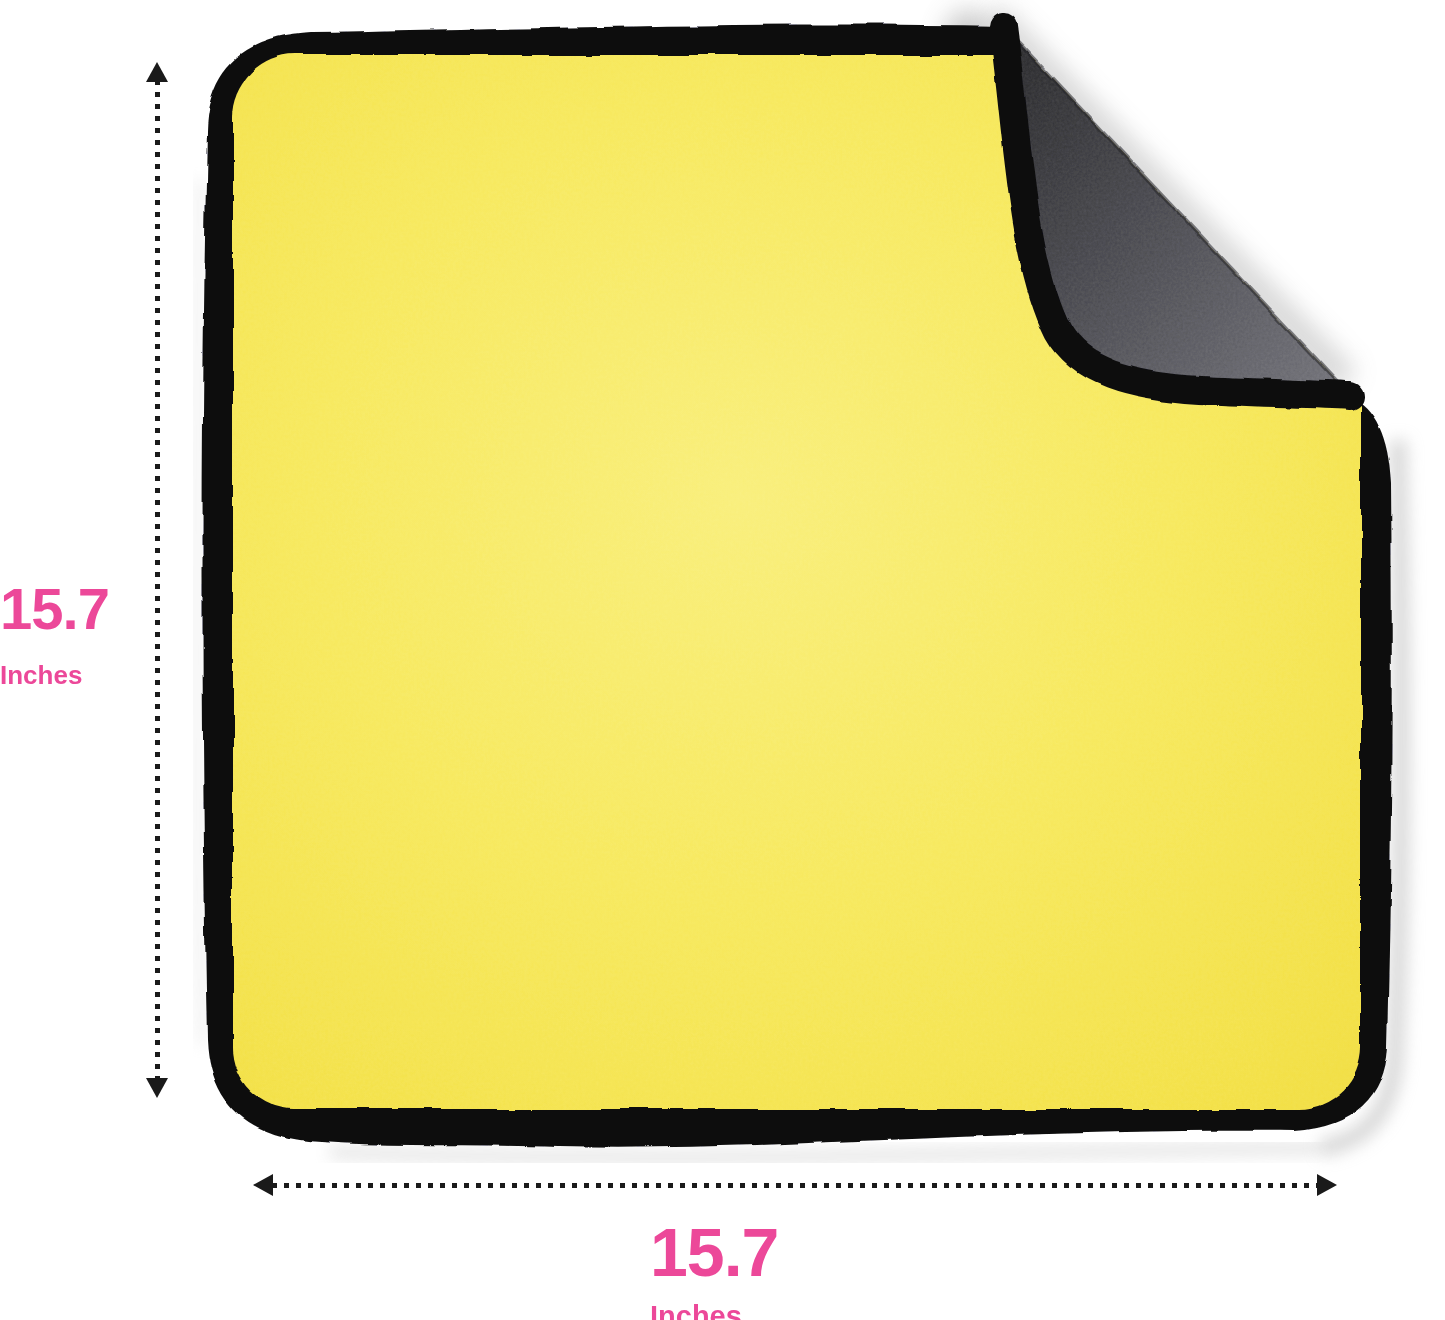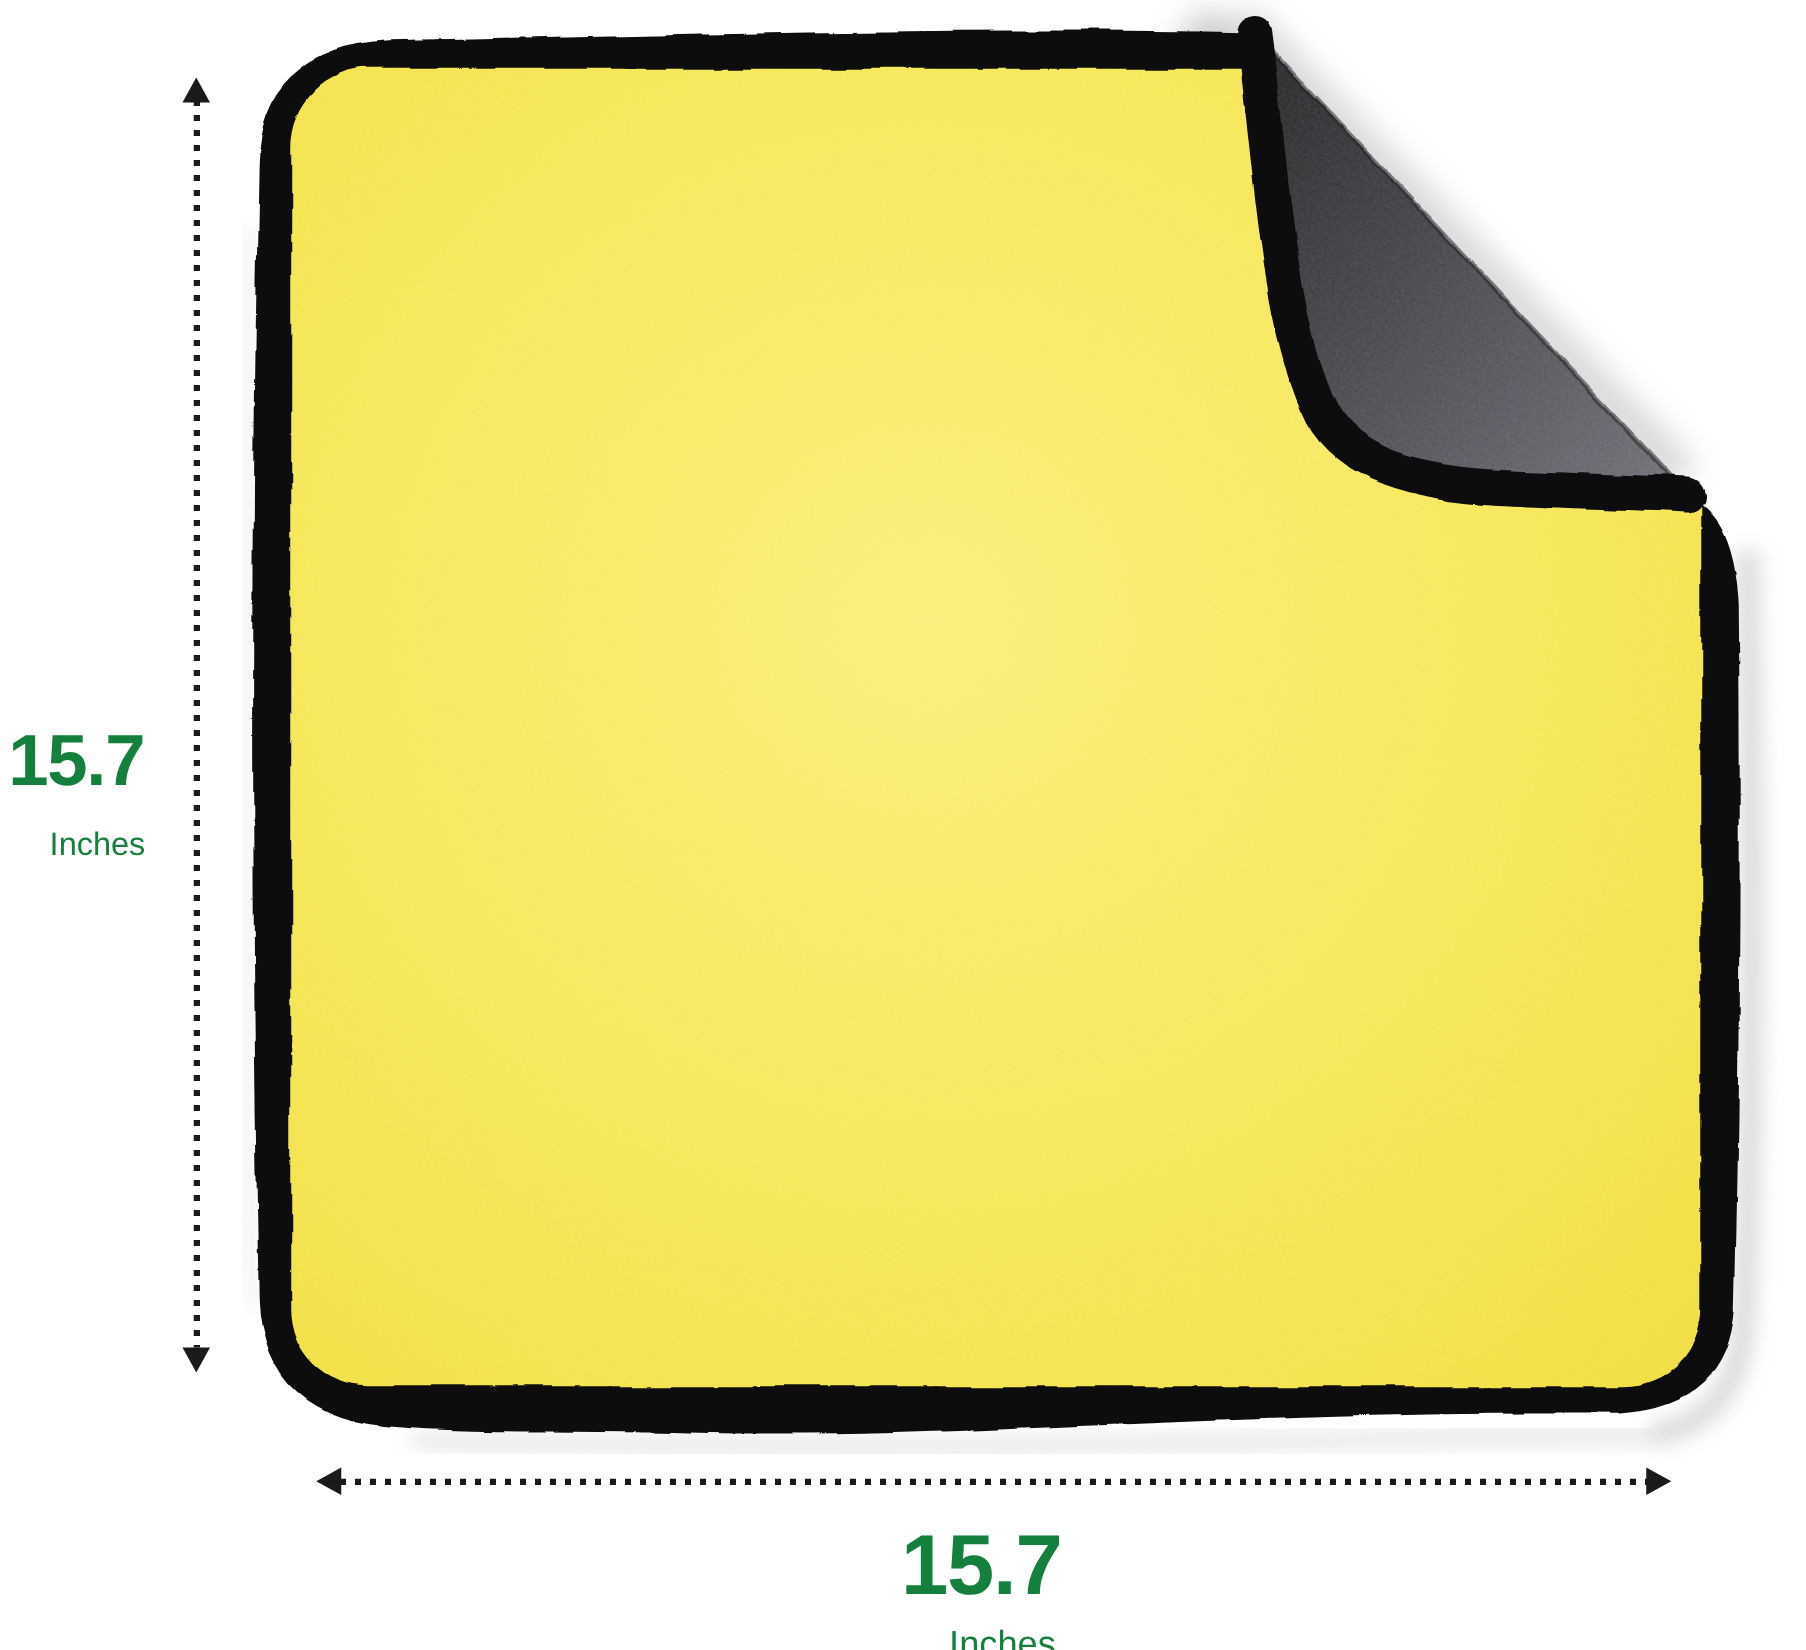--- a/index.html
+++ b/index.html
@@ -21,23 +21,23 @@
     position:absolute;left:272px;top:1183px;width:1046px;height:5px;
     background-image:repeating-linear-gradient(to right,#1a1a1a 0px,#1a1a1a 5px,transparent 5px,transparent 12px);
   }
   .arrow{position:absolute;width:0;height:0;}
   .arrow-up{left:146px;top:62px;border-left:11px solid transparent;border-right:11px solid transparent;border-bottom:20px solid #1a1a1a;}
   .arrow-down{left:146px;top:1078px;border-left:11px solid transparent;border-right:11px solid transparent;border-top:20px solid #1a1a1a;}
   .arrow-left{left:253px;top:1174px;border-top:11px solid transparent;border-bottom:11px solid transparent;border-right:20px solid #1a1a1a;}
   .arrow-right{left:1317px;top:1174px;border-top:11px solid transparent;border-bottom:11px solid transparent;border-left:20px solid #1a1a1a;}
 
   
-  .dim-label{position:absolute;text-align:center;color:#15803d;}
+  .dim-label{position:absolute;text-align:left;color:#ec4899;}
   .dim-label .value{font-weight:700;line-height:1;letter-spacing:-1px;display:block;}
-  .dim-label .unit{font-weight:400;display:block;padding-left:34px;}
+  .dim-label .unit{font-weight:700;display:block;}
   .left-label{left:0px;top:580px;width:122px;}
   .left-label .value{font-size:58px;}
   .left-label .unit{font-size:26px;margin-top:22px;}
   .bottom-label{left:650px;top:1218px;width:270px;}
   .bottom-label .value{font-size:68px;}
   .bottom-label .unit{font-size:29px;margin-top:14px;}
 </style>
 </head>
 <body>
 

